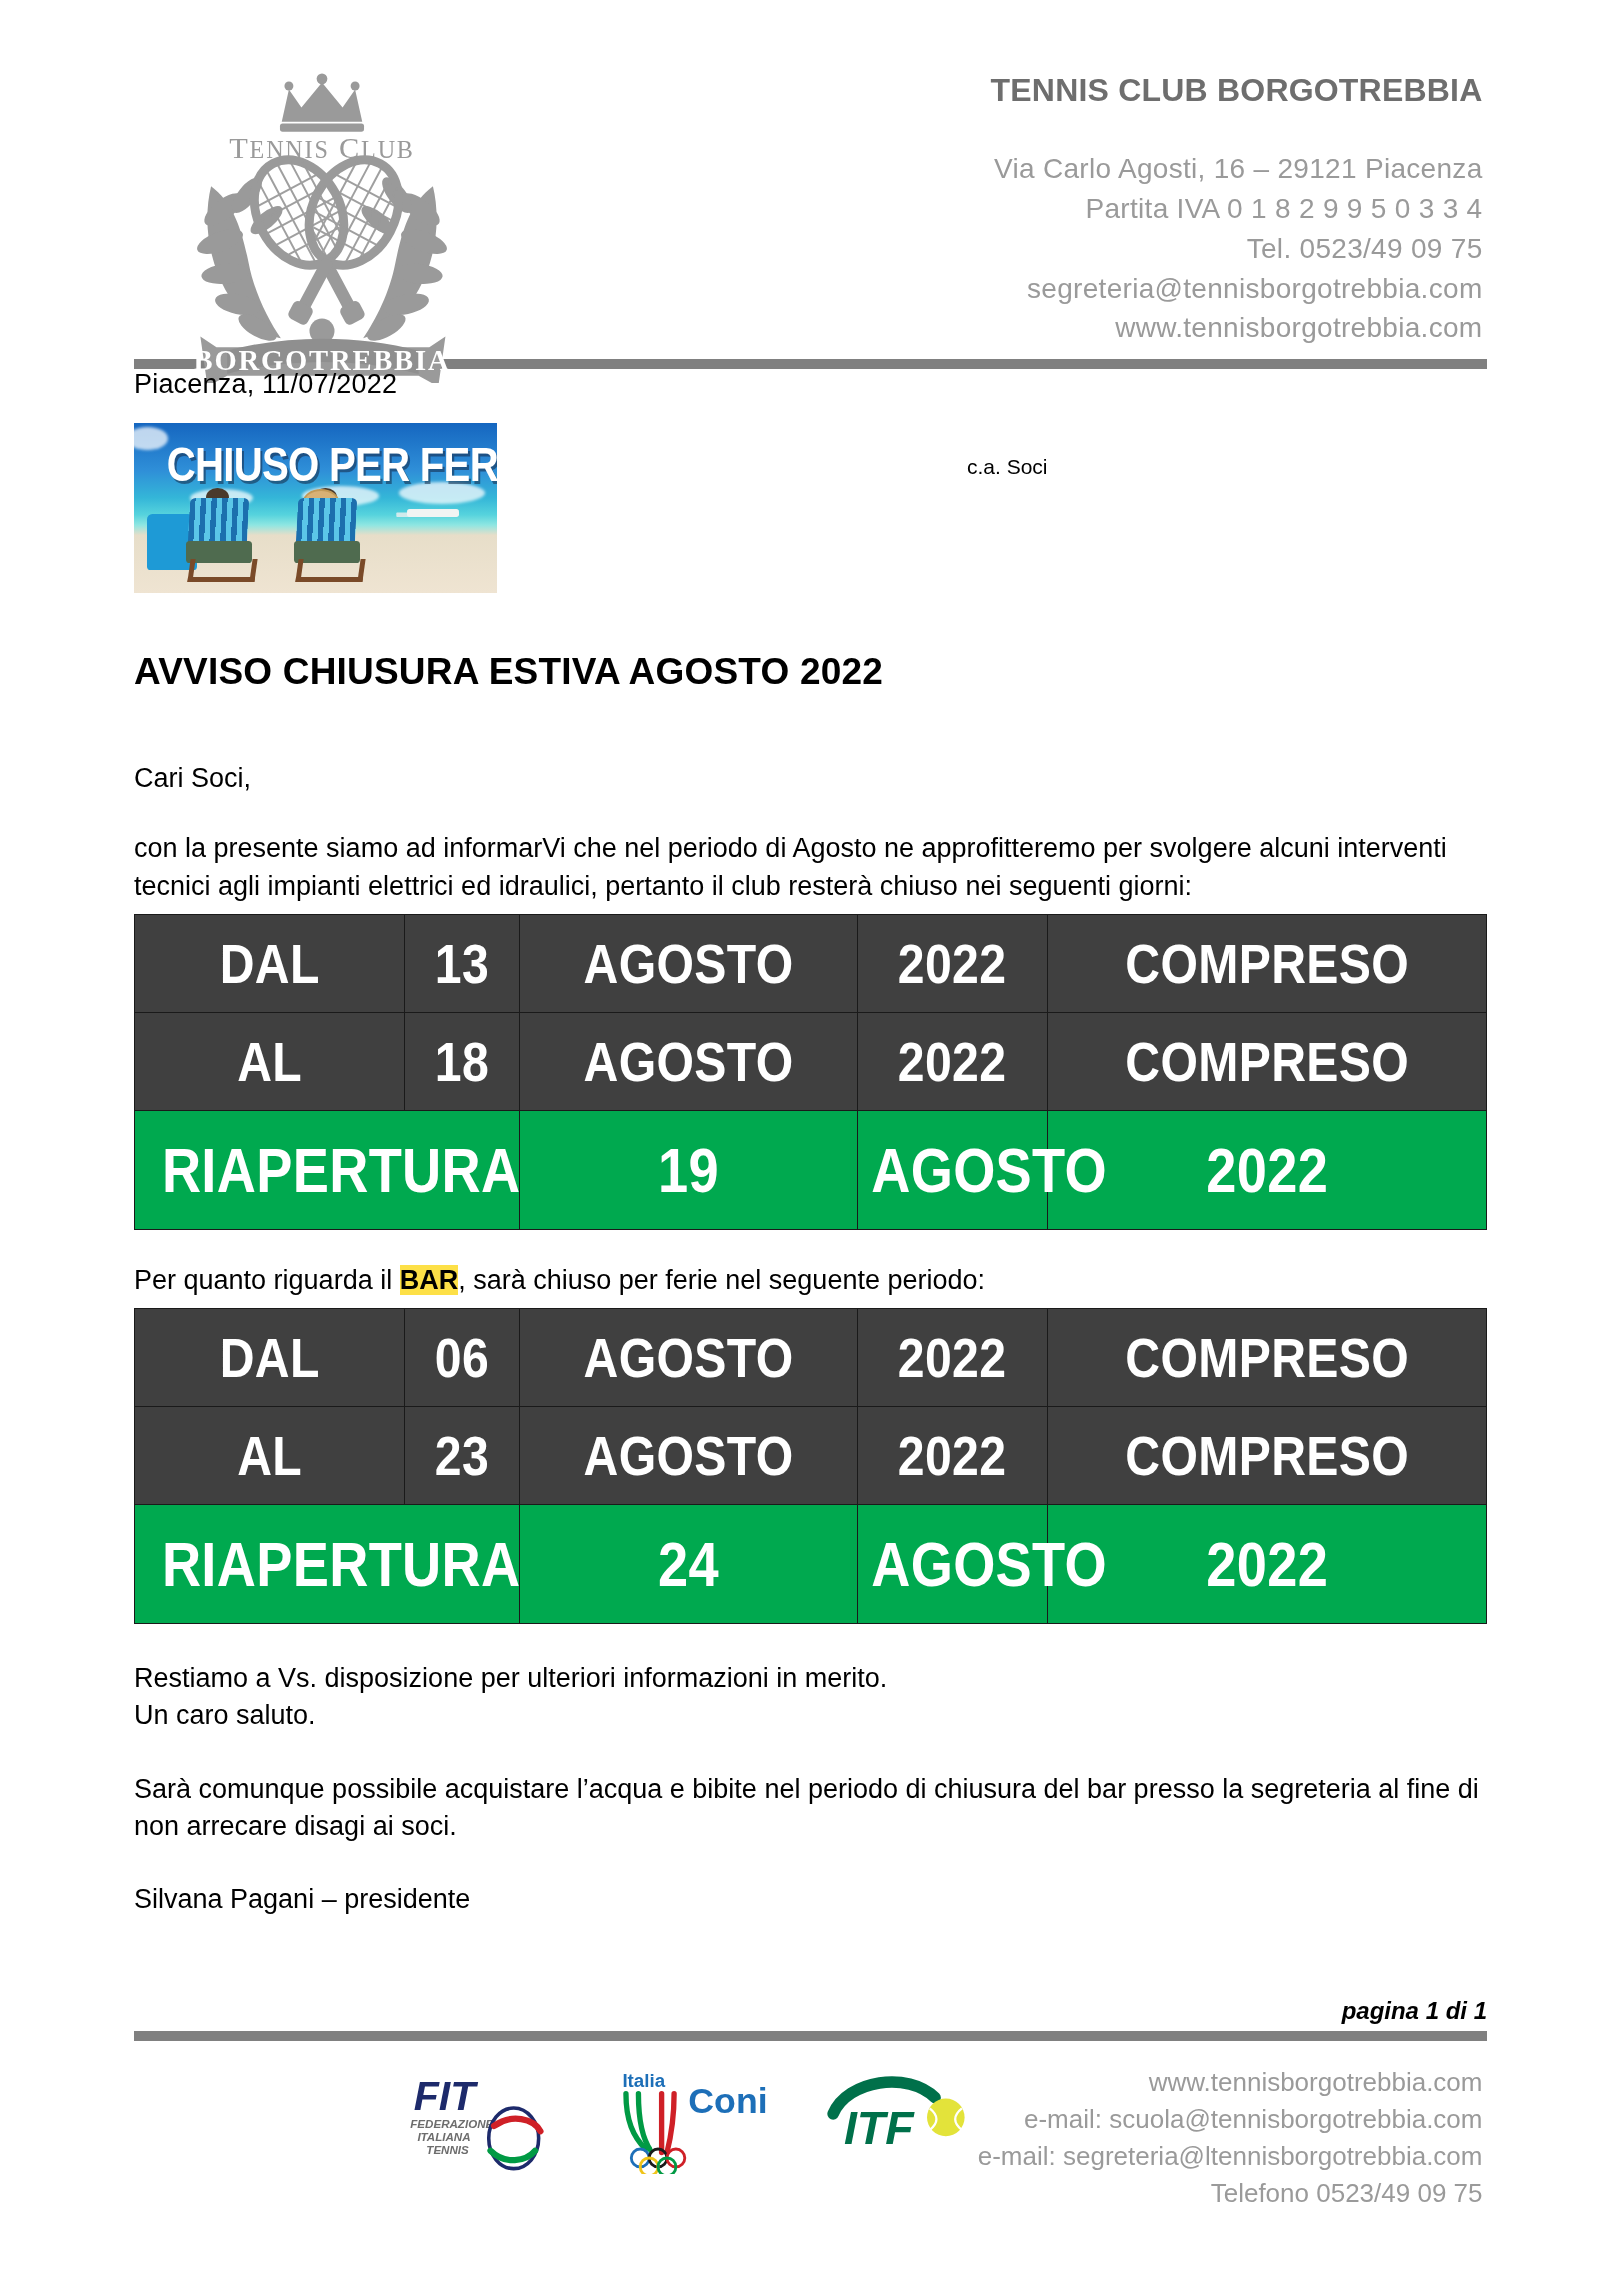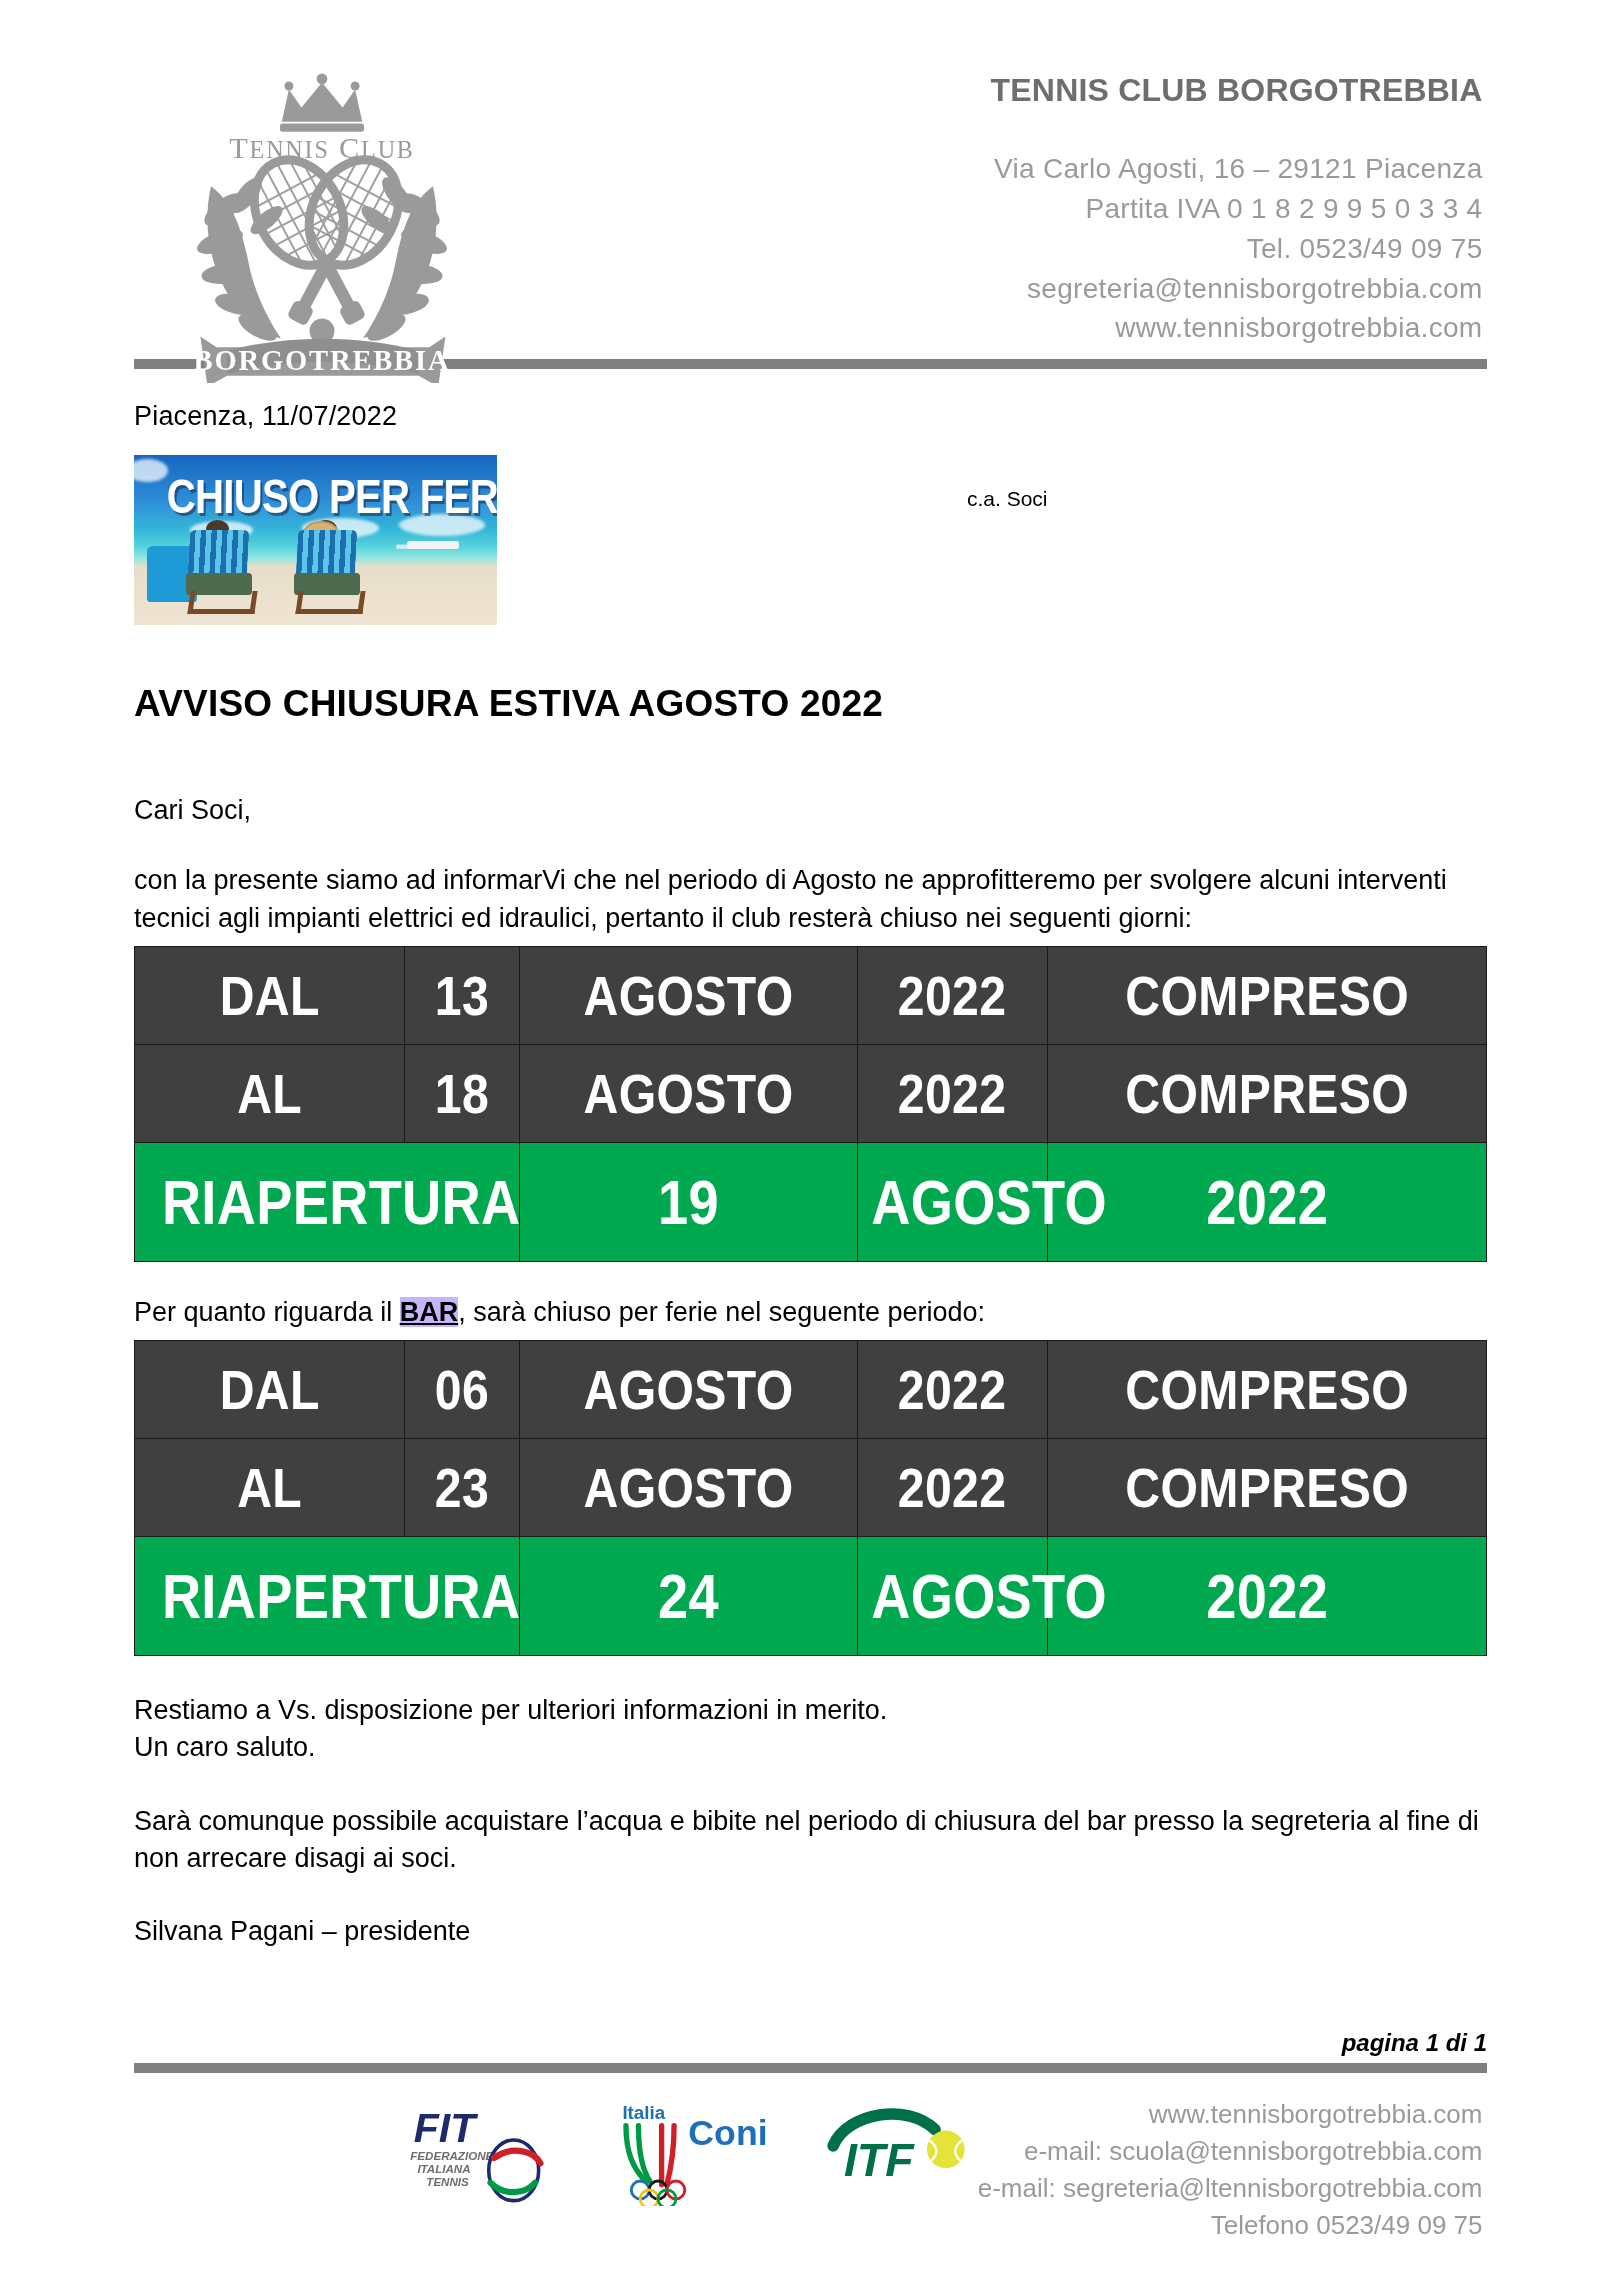--- a/index.html
+++ b/index.html
@@ -73,21 +73,21 @@
 
   .rule-top {
     height: 9.9px;
     background: #808080;
     margin-top: 5.4px;
   }
 
   
   .dateline {
     font-size: 27px;
-    margin-top: 32px;
+    margin-top: 0;
     letter-spacing: 0.2px;
   }
 
   
   .photo-row {
     display: flex;
     align-items: flex-start;
     margin-top: 23px;
     height: 179px;
   }
@@ -201,23 +201,22 @@
     font-size: 27px;
     margin-top: 70px;
   }
   .para {
     font-size: 27px;
     line-height: 1.38;
     margin-top: 36px;
   }
   .para.tight { margin-top: 32px; }
   .hl {
-    background: #c4b5fd;
+    background: #fde047;
     font-weight: bold;
-    text-decoration: underline;
   }
 
   
   .sched-table {
     width: 100%;
     border-collapse: collapse;
     table-layout: fixed;
     margin-top: 9px;
     border: 1.8px solid #1a1a1a;
   }

